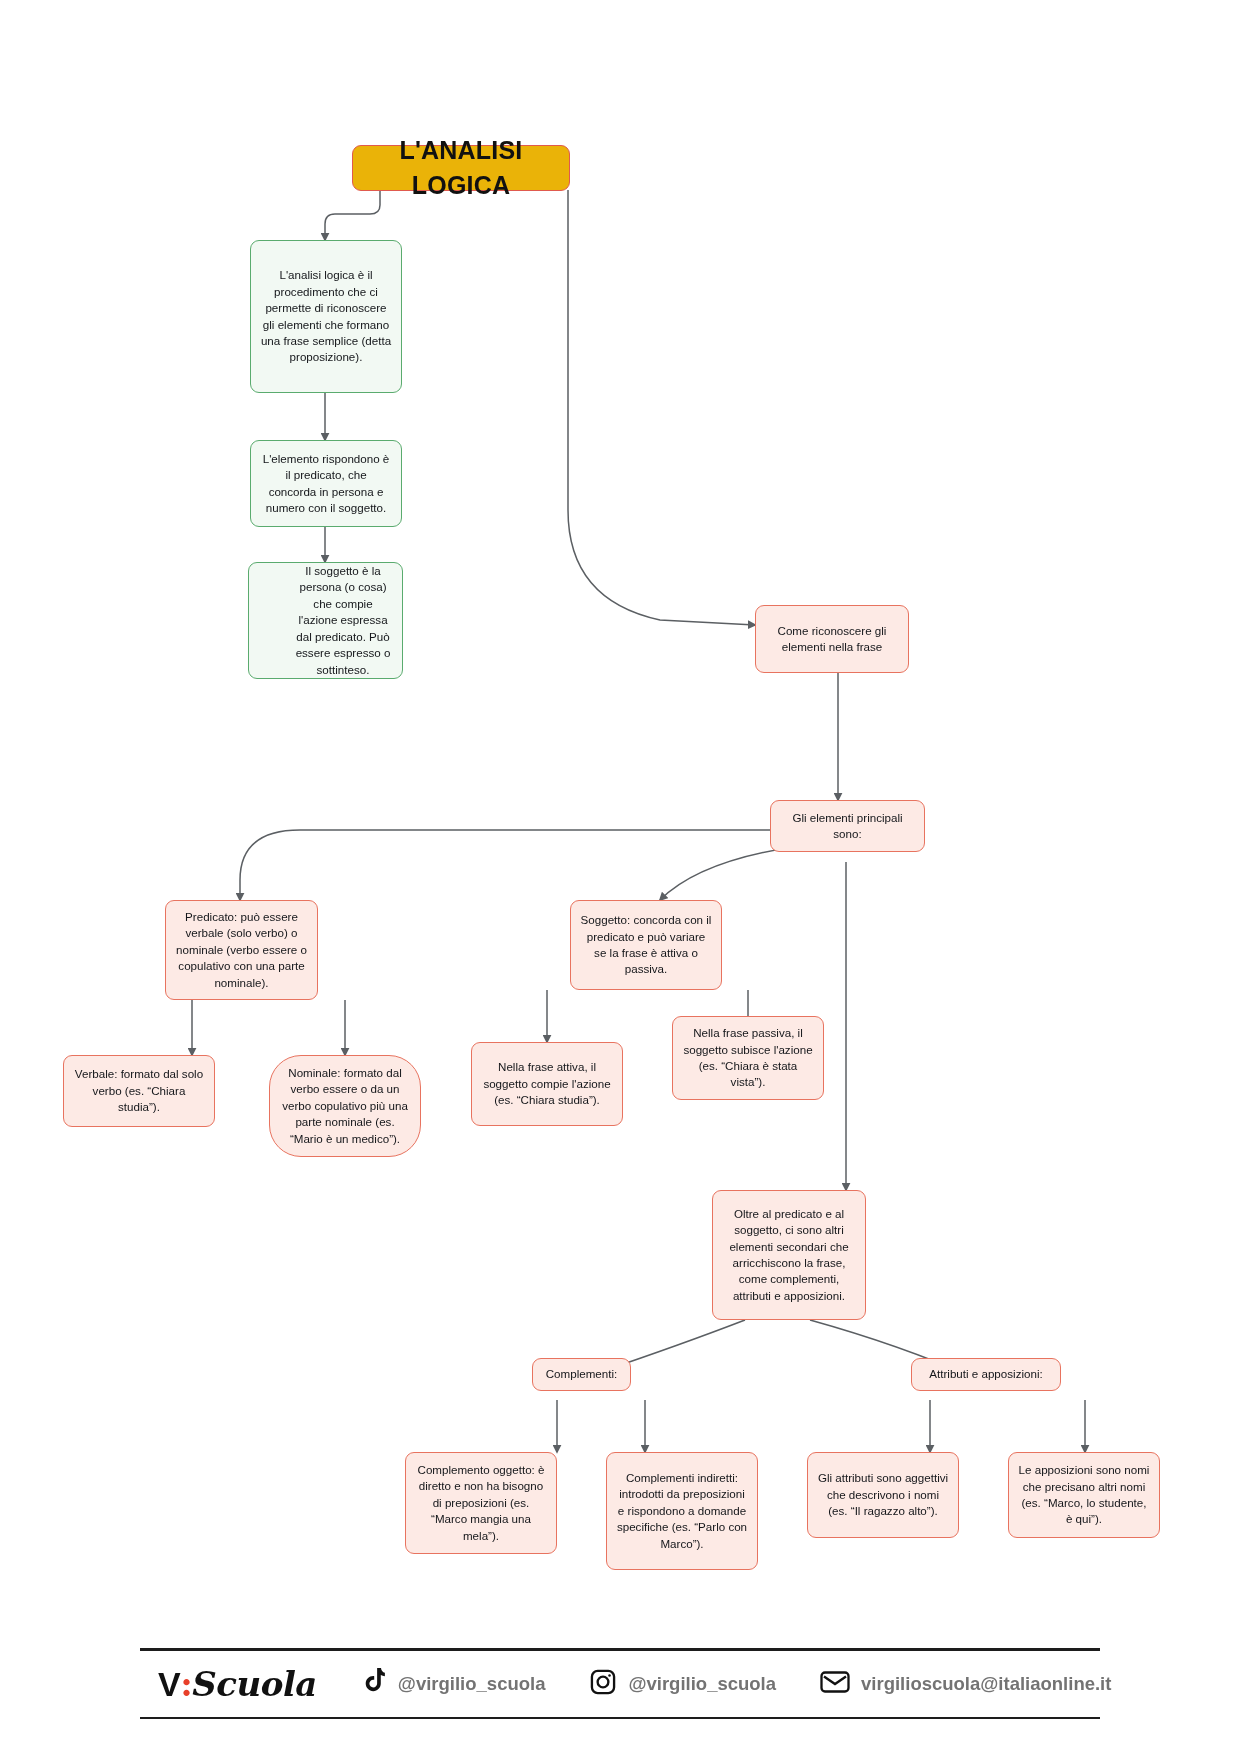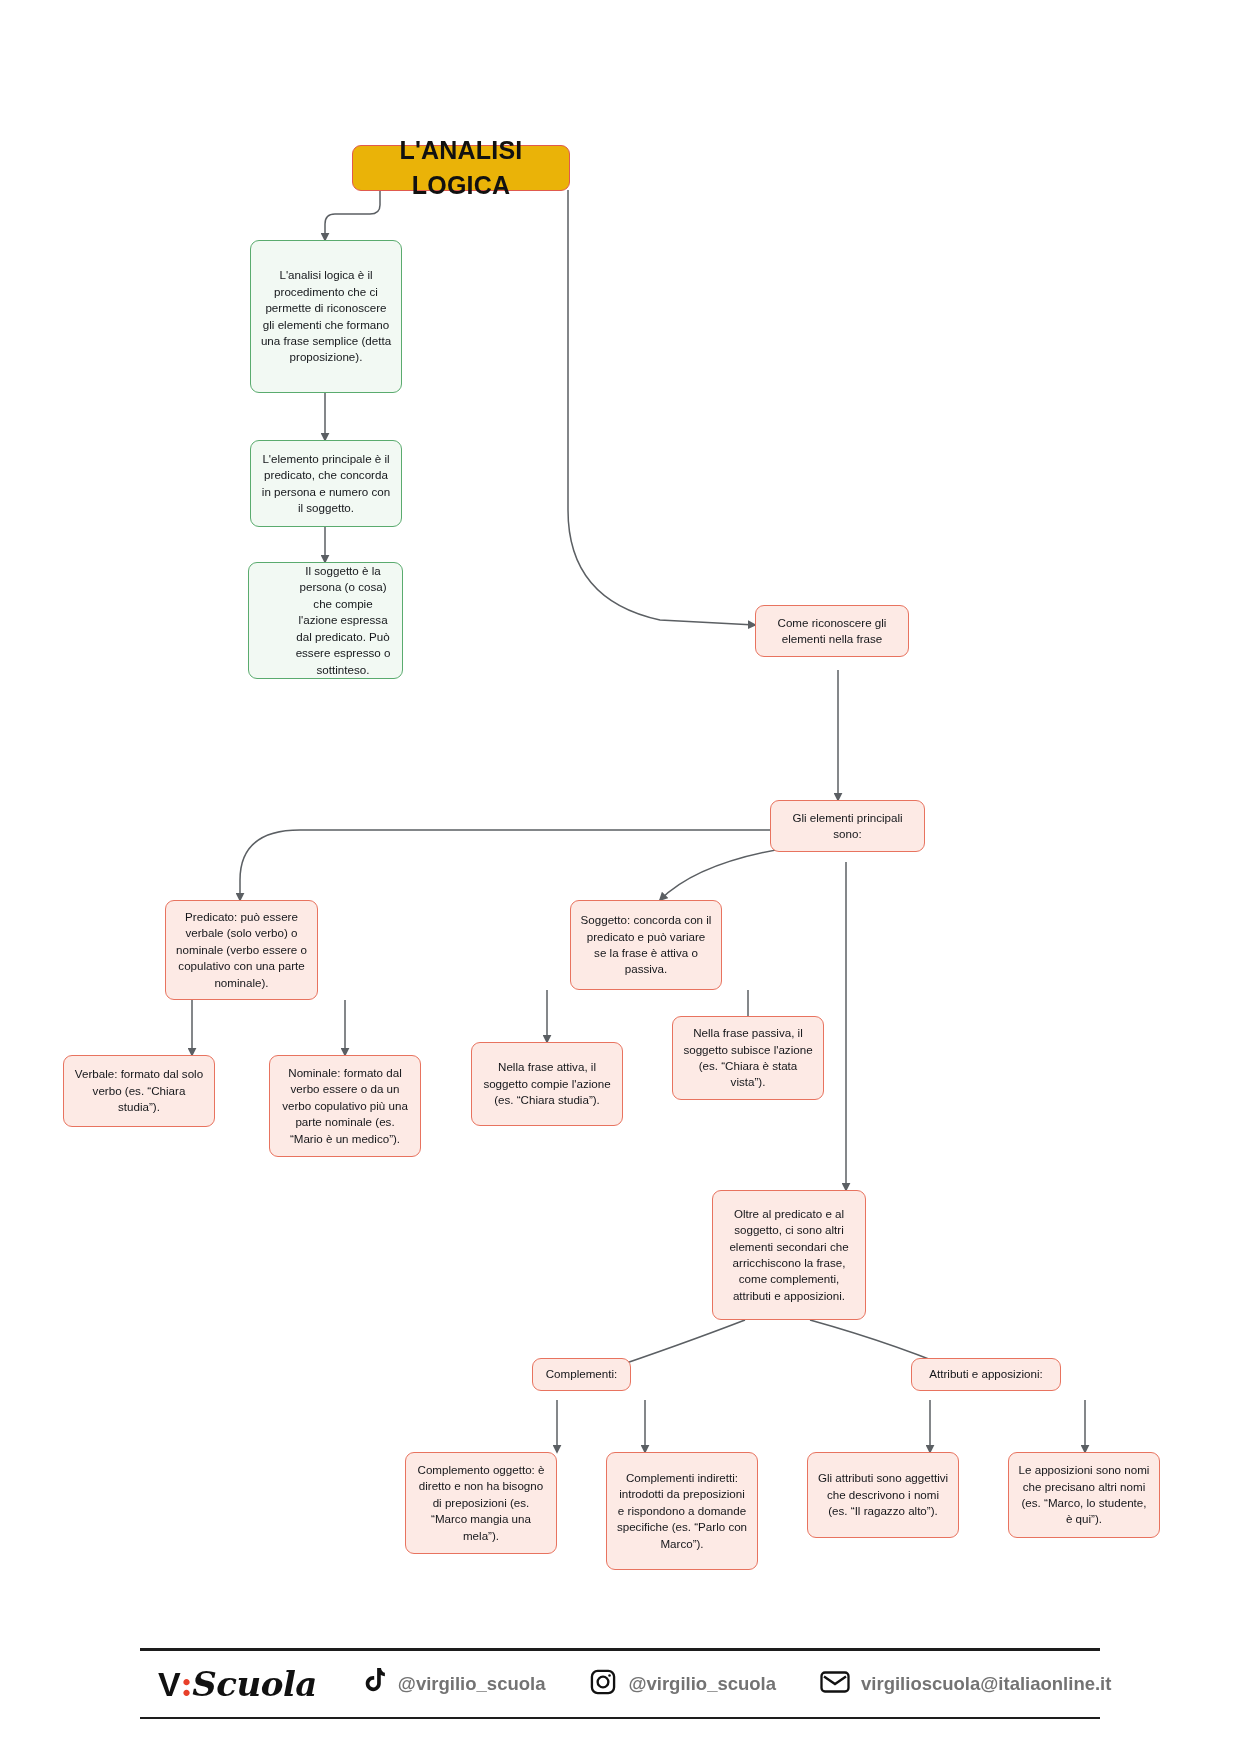--- a/index.html
+++ b/index.html
@@ -152,44 +152,44 @@
 
   <div class="node n-title" style="left:352px; top:145px; width:218px; height:46px;">
     <span class="txt">L'ANALISI LOGICA</span>
   </div>
 
   <div class="node n-green" style="left:250px; top:240px; width:152px; height:153px;">
     <span class="txt">L'analisi logica è il procedimento che ci permette di riconoscere gli elementi che formano una frase semplice (detta proposizione).</span>
   </div>
 
   <div class="node n-green" style="left:250px; top:440px; width:152px; height:87px;">
-    <span class="txt"><span>L'elemento principale è il </span><b>predicato</b><span>, che concorda in persona e numero con il soggetto.</span></span>
+    <span class="txt"><span>L'elemento rispondono è il </span><b>predicato</b><span>, che concorda in persona e numero con il soggetto.</span></span>
   </div>
 
   <div class="node n-green" style="left:248px; top:562px; width:155px; height:117px;padding-left:44px;">
     <span class="txt"><span>Il </span><b>soggetto</b><span> è la persona (o cosa) che compie l'azione espressa dal predicato. Può essere espresso o sottinteso.</span></span>
   </div>
 
-  <div class="node n-red" style="left:755px; top:605px; width:154px; height:52px;">
+  <div class="node n-red" style="left:755px; top:605px; width:154px; height:68px;">
     <span class="txt">Come riconoscere gli elementi nella frase</span>
   </div>
 
   <div class="node n-red" style="left:770px; top:800px; width:155px; height:52px;">
     <span class="txt">Gli elementi principali sono:</span>
   </div>
 
   <div class="node n-red" style="left:165px; top:900px; width:153px; height:100px;">
     <span class="txt"><b>Predicato</b><span>: può essere verbale (solo verbo) o nominale (verbo essere o copulativo con una parte nominale).</span></span>
   </div>
 
   <div class="node n-red" style="left:63px; top:1055px; width:152px; height:72px;">
     <span class="txt"><b>Verbale</b><span>: formato dal solo verbo (es. “Chiara studia”).</span></span>
   </div>
 
-  <div class="node n-red" style="left:269px; top:1055px; width:152px; height:102px;">
+  <div class="node n-red" style="left:269px; top:1055px; width:152px; height:102px;border-radius:32px;">
     <span class="txt"><b>Nominale</b><span>: formato dal verbo essere o da un verbo copulativo più una parte nominale (es. “Mario è un medico”).</span></span>
   </div>
 
   <div class="node n-red" style="left:570px; top:900px; width:152px; height:90px;">
     <span class="txt"><b>Soggetto</b><span>: concorda con il predicato e può variare se la frase è attiva o passiva.</span></span>
   </div>
 
   <div class="node n-red" style="left:471px; top:1042px; width:152px; height:84px;">
     <span class="txt"><span>Nella frase </span><b>attiva</b><span>, il soggetto compie l'azione (es. “Chiara studia”).</span></span>
   </div>

